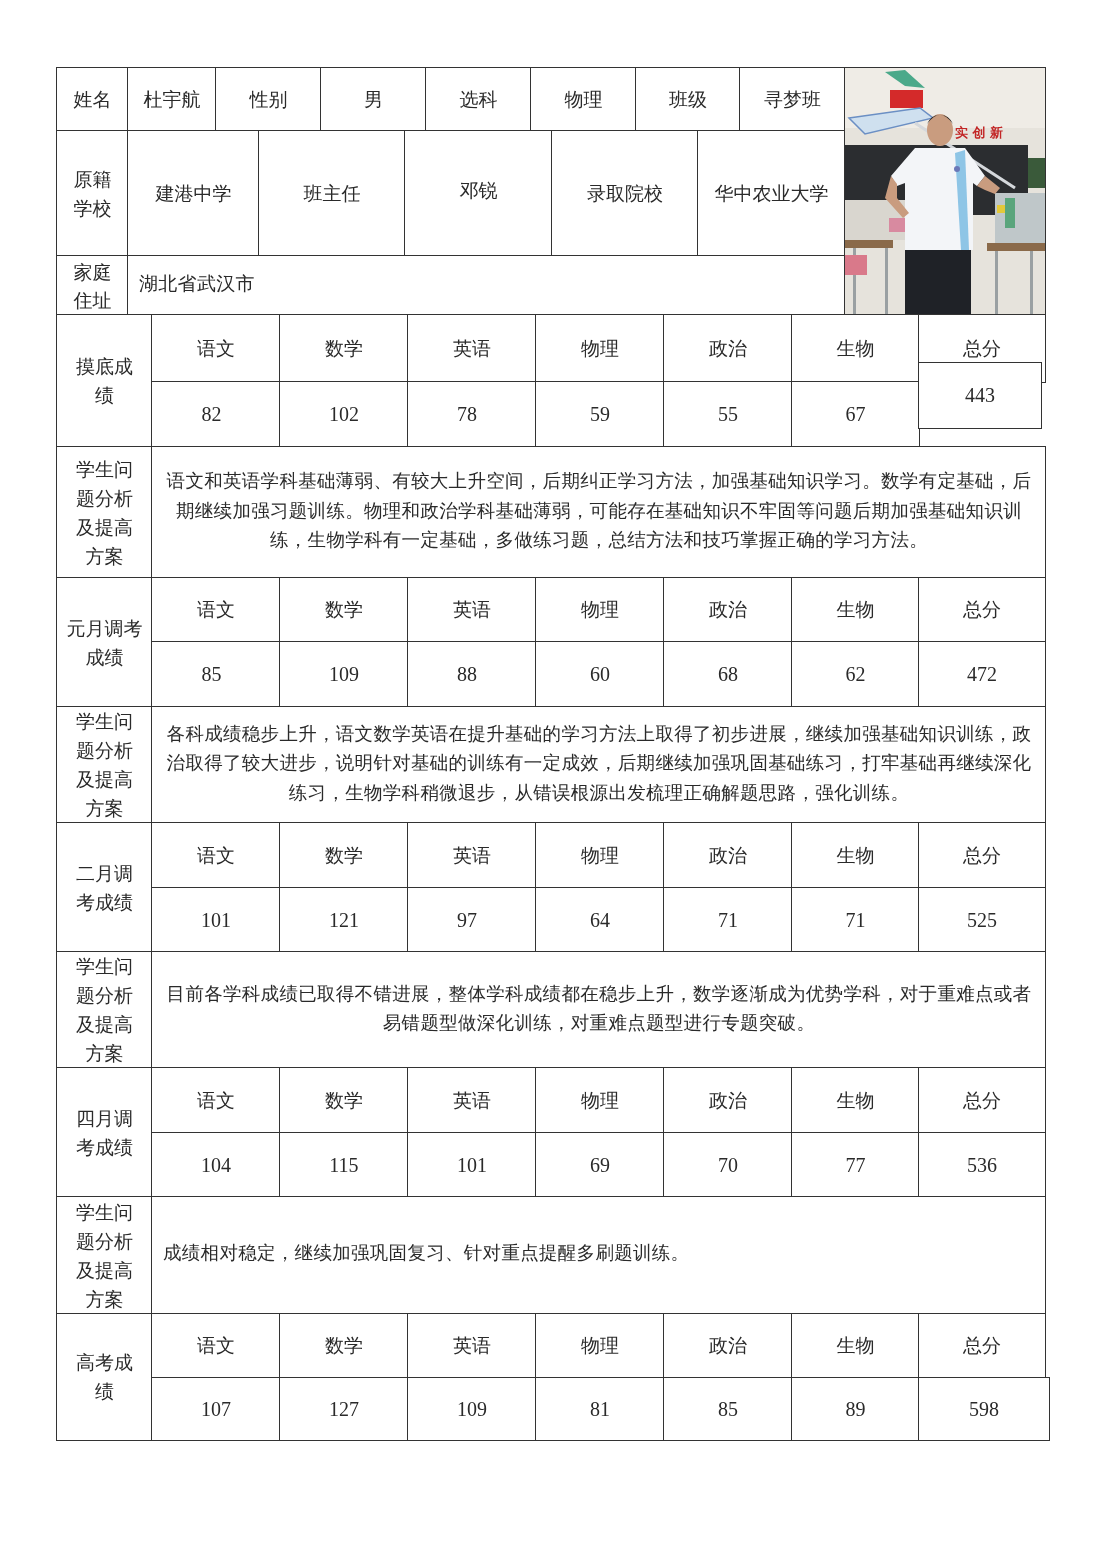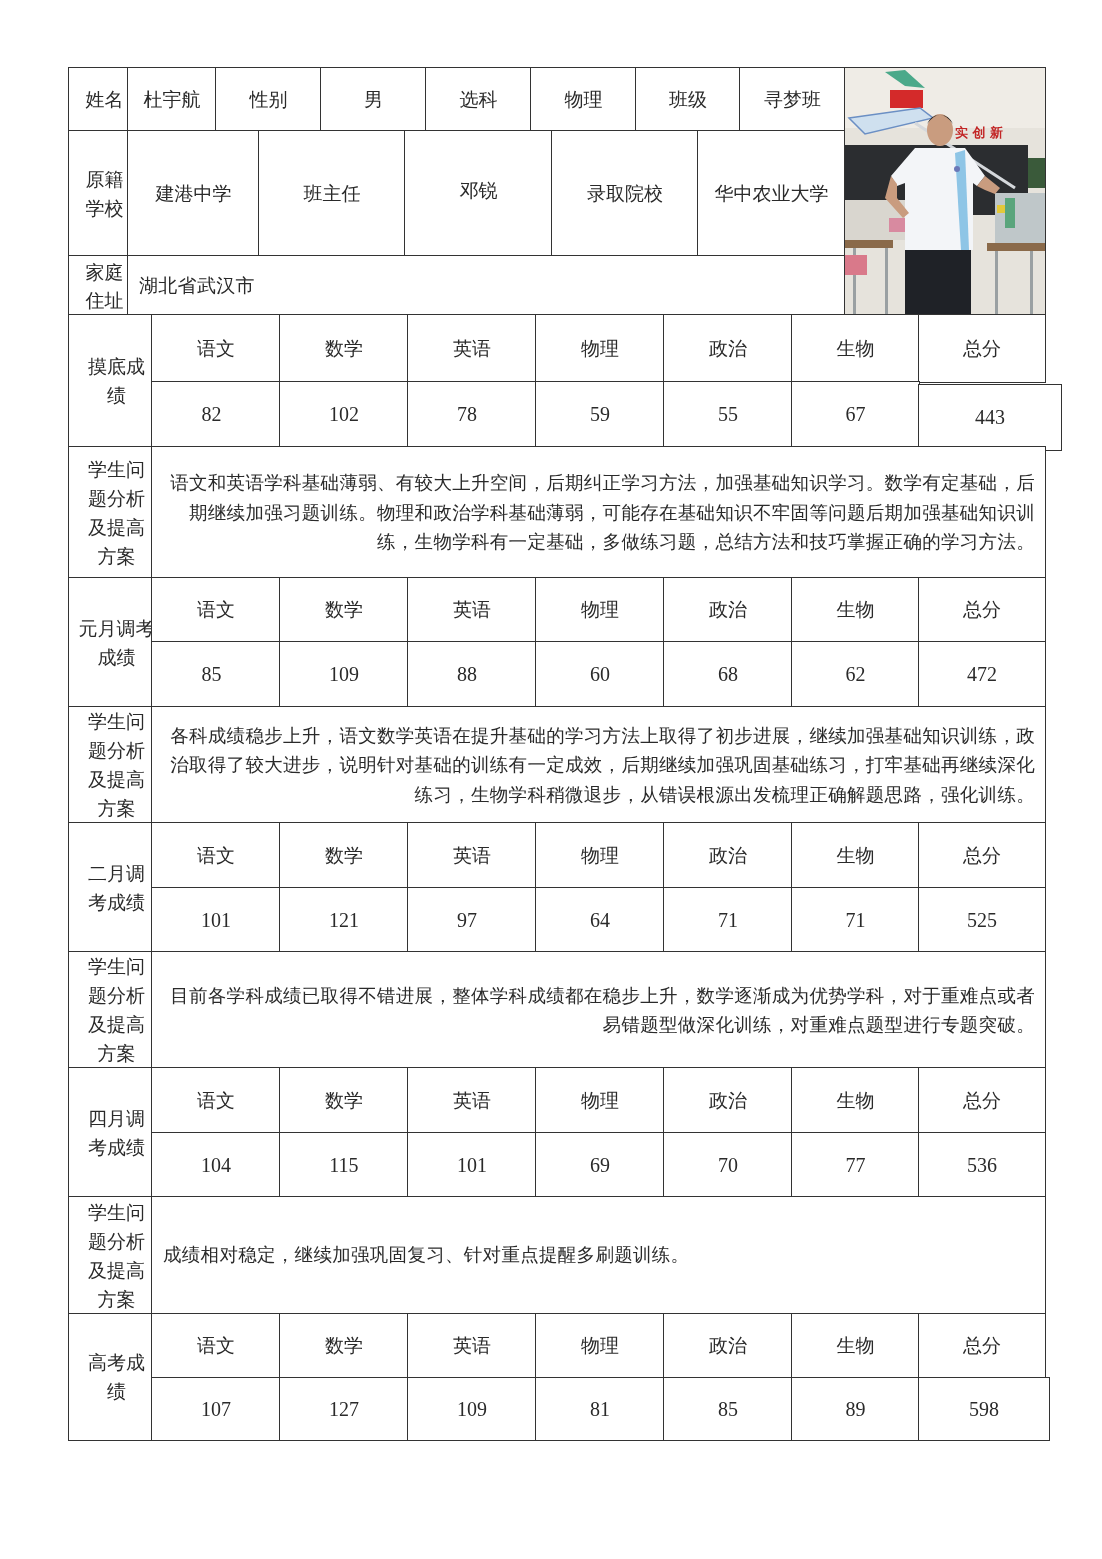--- a/index.html
+++ b/index.html
@@ -1,23 +1,23 @@
 <!DOCTYPE html>
 <html><head>
 <meta charset="utf-8">
 <style>
   html, body { margin:0; padding:0; background:#ffffff; }
   body { width:1102px; height:1559px; position:relative; overflow:hidden;
          font-family: "DejaVu Serif", "Liberation Serif", serif; color:#222; }
   .cell { position:absolute; box-sizing:border-box; border:1.5px solid #333;
           display:flex; align-items:center; justify-content:center; text-align:center;
           font-size:19px; color:#2a2a2a; background:#fff; }
-  .lbl { font-size:19px; line-height:29px; padding:0 6px;margin-left:12px; }
-  .txt { justify-content:flex-start; text-align:right; padding:0 10px 0 11px;
-         font-size:18.5px; line-height:29.5px; letter-spacing:0.3px; }
+  .lbl { font-size:19px; line-height:29px; padding:0 6px; }
+  .txt { justify-content:flex-start; text-align:center; padding:0 10px 0 11px;
+         font-size:18.5px; line-height:29.5px; letter-spacing:0.3px;font-family:Liberation Mono, monospace; }
   .num { font-family:"Liberation Serif", "DejaVu Serif", serif; font-size:20px; }
   .photo { position:absolute; box-sizing:border-box; border:1.5px solid #333; overflow:hidden;
            background:#bef264; }
 </style>
 </head>
 <body>
 
 <div>
 
   <div class="cell lbl" style="left:56px;top:67px;width:73px;height:65px;">姓名</div>
@@ -97,21 +97,21 @@
     <div class="cell" style="left:791px;top:314px;width:129px;height:69px;">生物</div>
     <div class="cell" style="left:918px;top:314px;width:128px;height:69px;">总分</div>
   </div>
   <div>
     <div class="cell num" style="left:151px;top:381px;width:130px;height:67px;padding-right:9px;">82</div>
     <div class="cell num" style="left:279px;top:381px;width:130px;height:67px;">102</div>
     <div class="cell num" style="left:407px;top:381px;width:130px;height:67px;padding-right:10px;">78</div>
     <div class="cell num" style="left:535px;top:381px;width:130px;height:67px;">59</div>
     <div class="cell num" style="left:663px;top:381px;width:130px;height:67px;">55</div>
     <div class="cell num" style="left:791px;top:381px;width:129px;height:67px;">67</div>
-    <div class="cell num" style="left:918px;top:384px;width:144px;height:67px;text-align:center;">443</div>
+    <div class="cell num" style="left:918px;top:362px;width:124px;height:67px;text-align:center;">443</div>
   </div>
   <div class="cell lbl" style="left:56px;top:446px;width:97px;height:133px;padding:0 14px;">学生问题分析及提高方案</div>
   <div class="cell txt" style="left:151px;top:446px;width:895px;height:133px;">语文和英语学科基础薄弱、有较大上升空间，后期纠正学习方法，加强基础知识学习。数学有定基础，后期继续加强习题训练。物理和政治学科基础薄弱，可能存在基础知识不牢固等问题后期加强基础知识训练，生物学科有一定基础，多做练习题，总结方法和技巧掌握正确的学习方法。</div>
 </div>
 
 <div>
   <div class="cell lbl" style="left:56px;top:577px;width:97px;height:131px;padding:0 4px;">元月调考成绩</div>
   <div>
     <div class="cell" style="left:151px;top:577px;width:130px;height:66px;">语文</div>
     <div class="cell" style="left:279px;top:577px;width:130px;height:66px;">数学</div>

